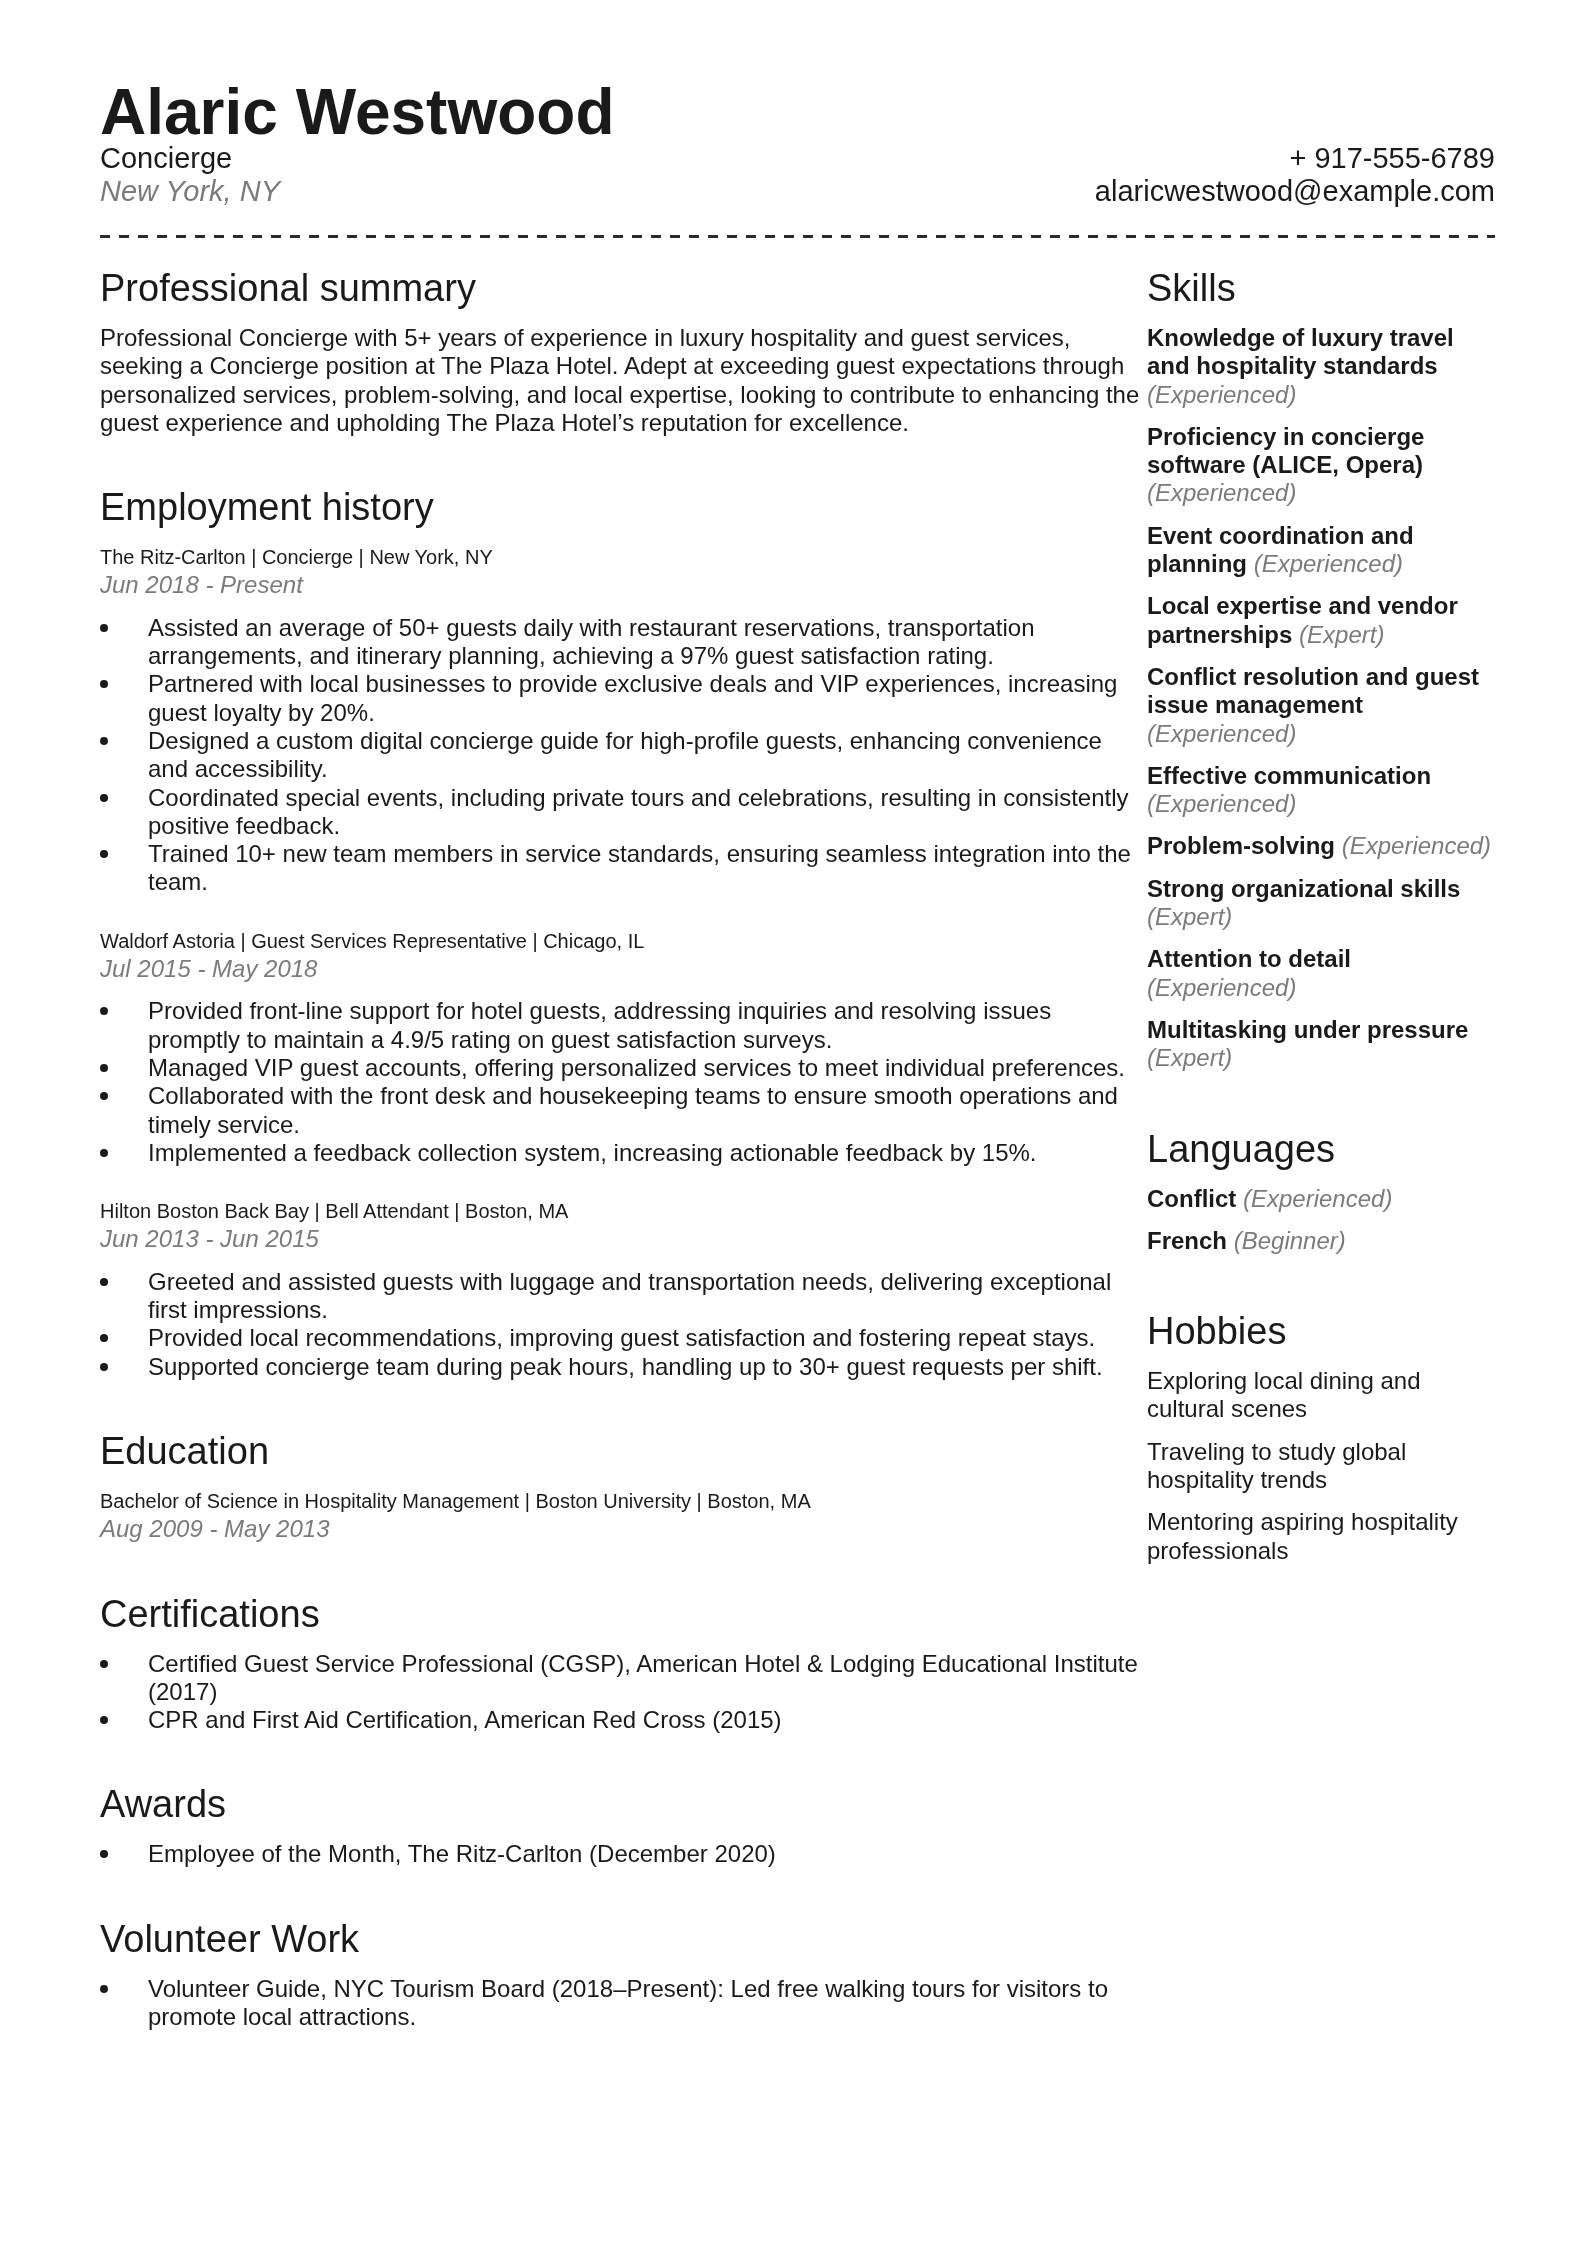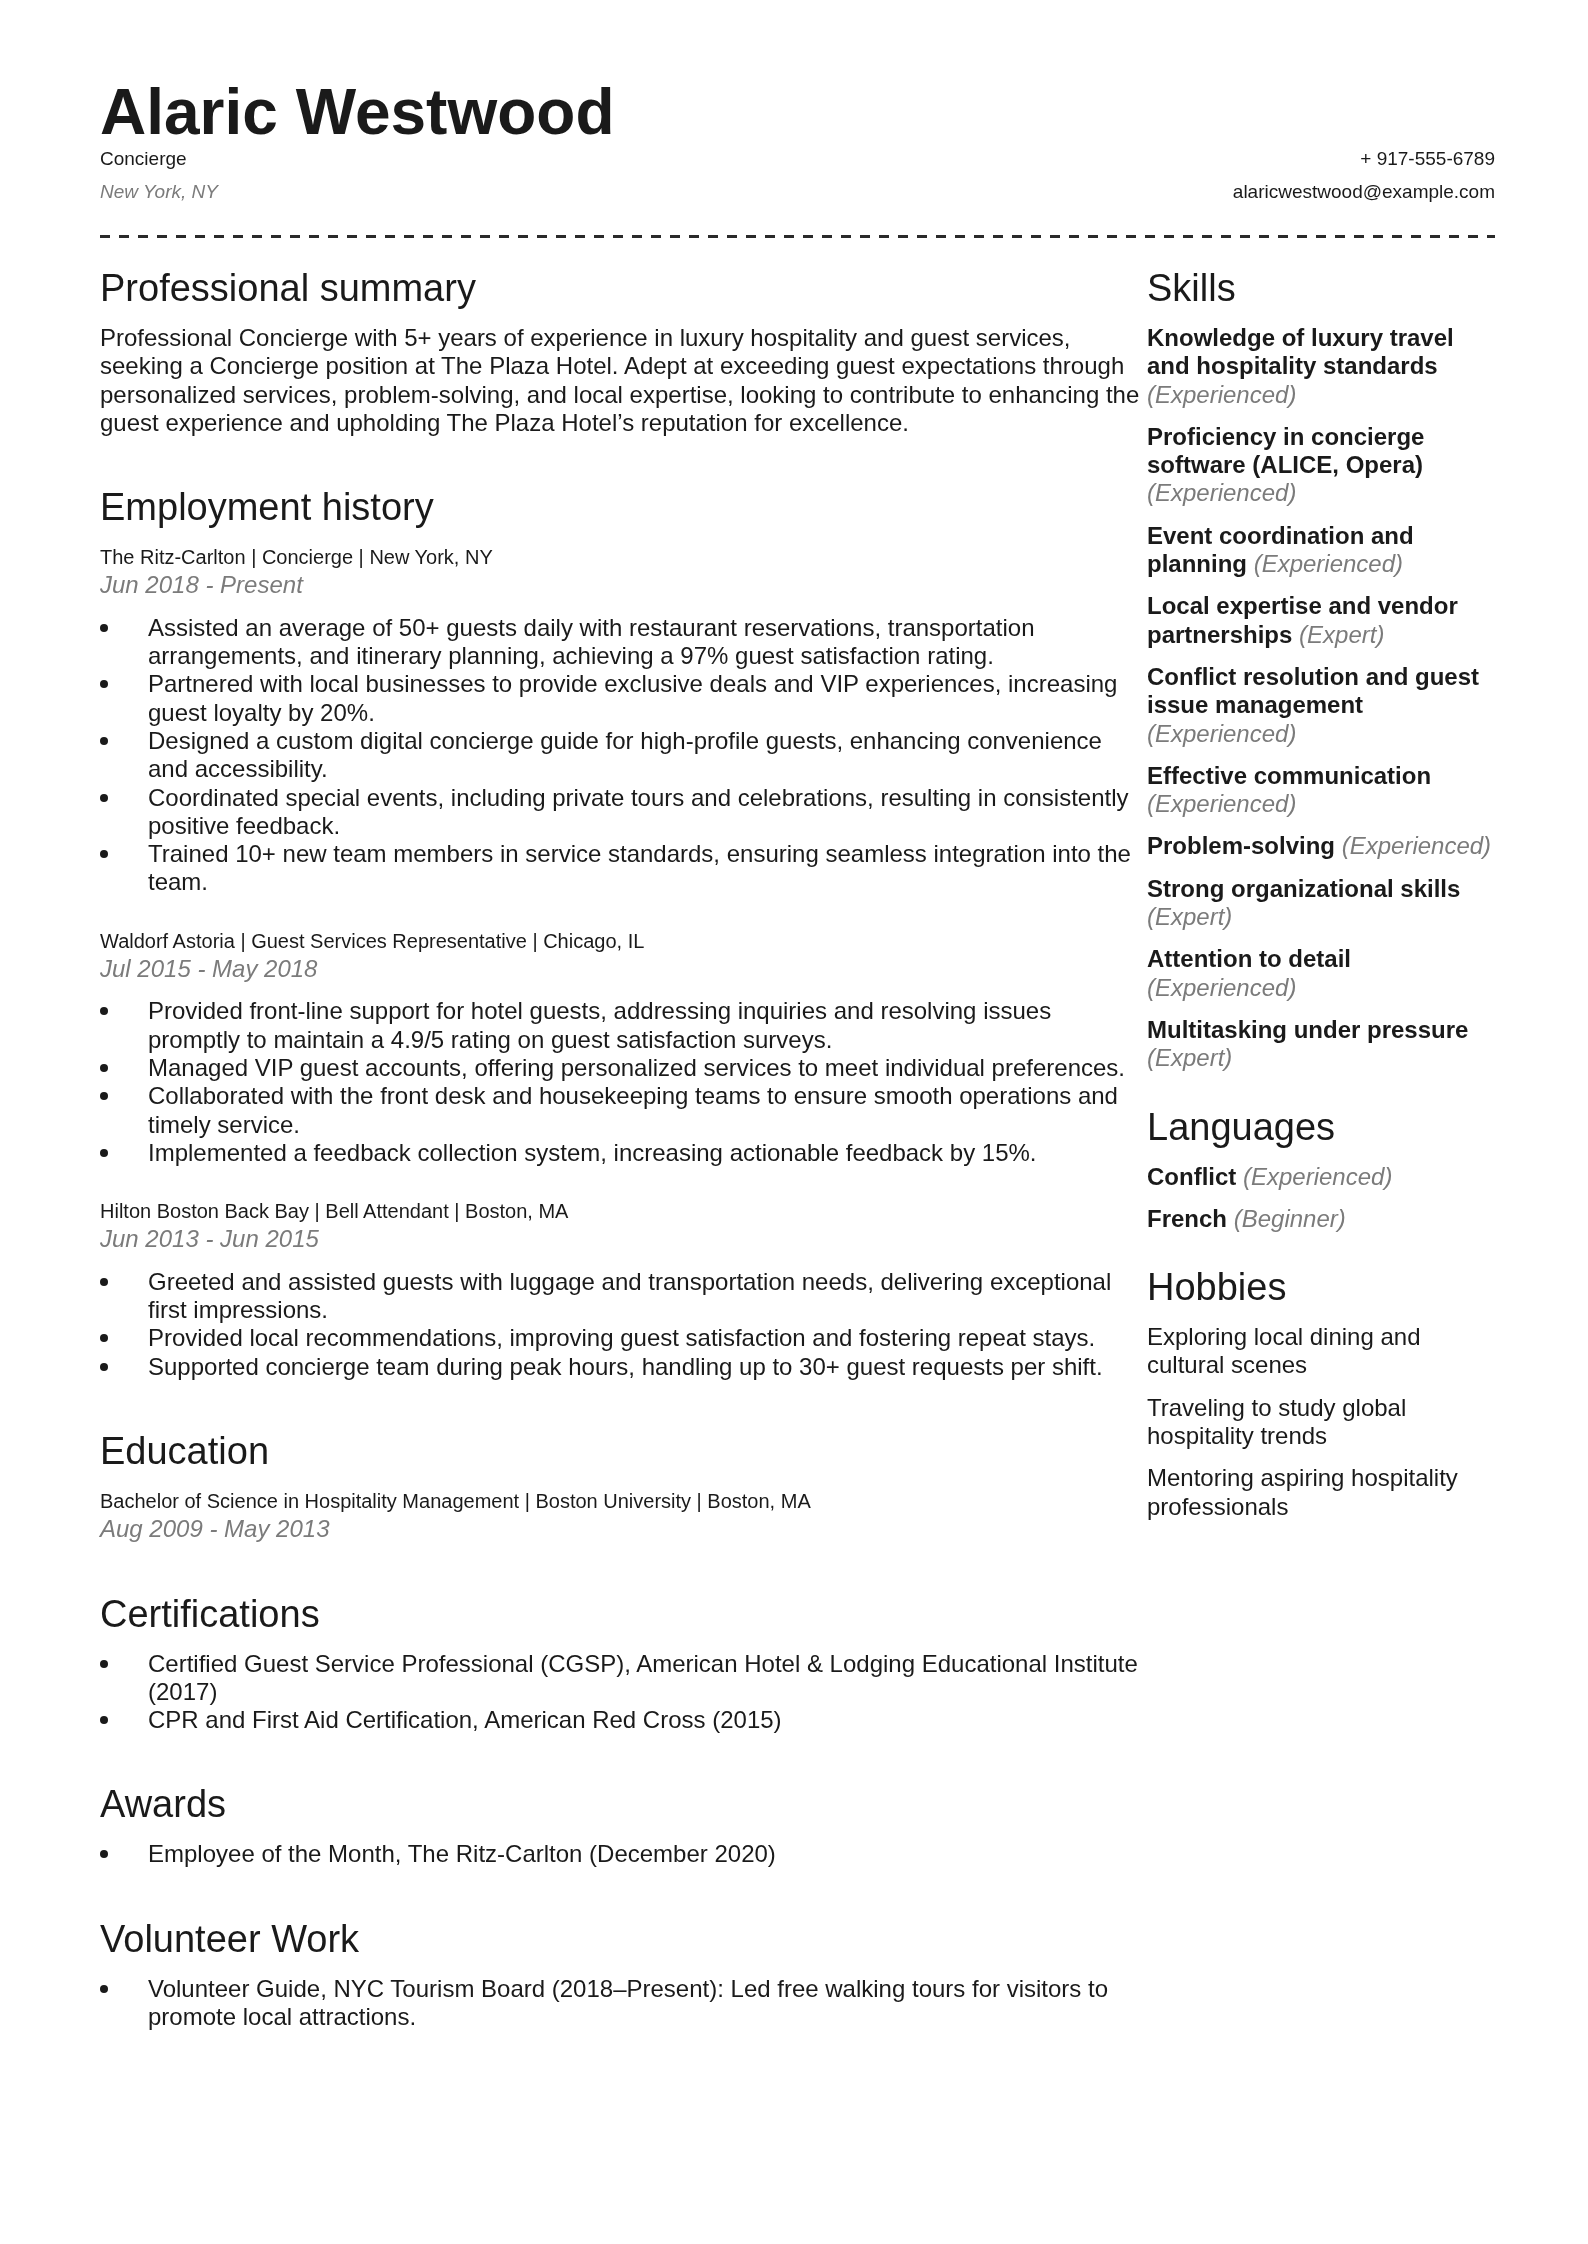--- a/index.html
+++ b/index.html
@@ -8,30 +8,30 @@
     position:relative;
     width:1588px; height:2244px;
     background:#ffffff;
     padding:82px 93px 0 100px;
     font-family:"Liberation Sans","DejaVu Sans",sans-serif;
     font-size:24px; line-height:28.3px; color:#1a1a1a;
     overflow:hidden;
   }
   h1.name { font-size:64px; line-height:60px; font-weight:700; letter-spacing:0; }
   .meta-row { display:flex; justify-content:space-between; align-items:flex-start;
-              font-size:19px; line-height:33px;gap:37px; }
+              font-size:29px; line-height:33px;gap:37px; }
   .meta-right { text-align:right; }
   .location { color:#7b7b7b; font-style:italic; }
   .divider { height:3px; margin-top:27px;
              background:repeating-linear-gradient(90deg,#2a2a2a 0 10px,transparent 10px 19px); }
   .columns { display:flex; margin-top:28px; }
   .col-left  { width:1040px; flex:none; }
   .col-right { width:348px;  flex:none; margin-left:auto; }
   h2 { font-size:38px; line-height:44px; font-weight:400; margin:48px 0 14px; }
-  .col-right h2 { margin-top:32px; }
+  .col-right h2 { margin-top:54px; }
   .col-left  section:first-child h2,
   .col-right section:first-child h2 { margin-top:0; }
   h3 { font-size:20px; line-height:28.3px; font-weight:400; }
   .dates { color:#7b7b7b; font-style:italic; }
   .job { margin-bottom:30px; }
   ul.bullets { list-style:none; margin-top:14px; }
   ul.bullets li { position:relative; padding-left:48px; }
   ul.bullets li::before { content:""; position:absolute; left:0; top:10px;
                           width:8px; height:8px; border-radius:50%; background:#1a1a1a; }
   .skill, .lang, .hobby { margin-bottom:14px; }

